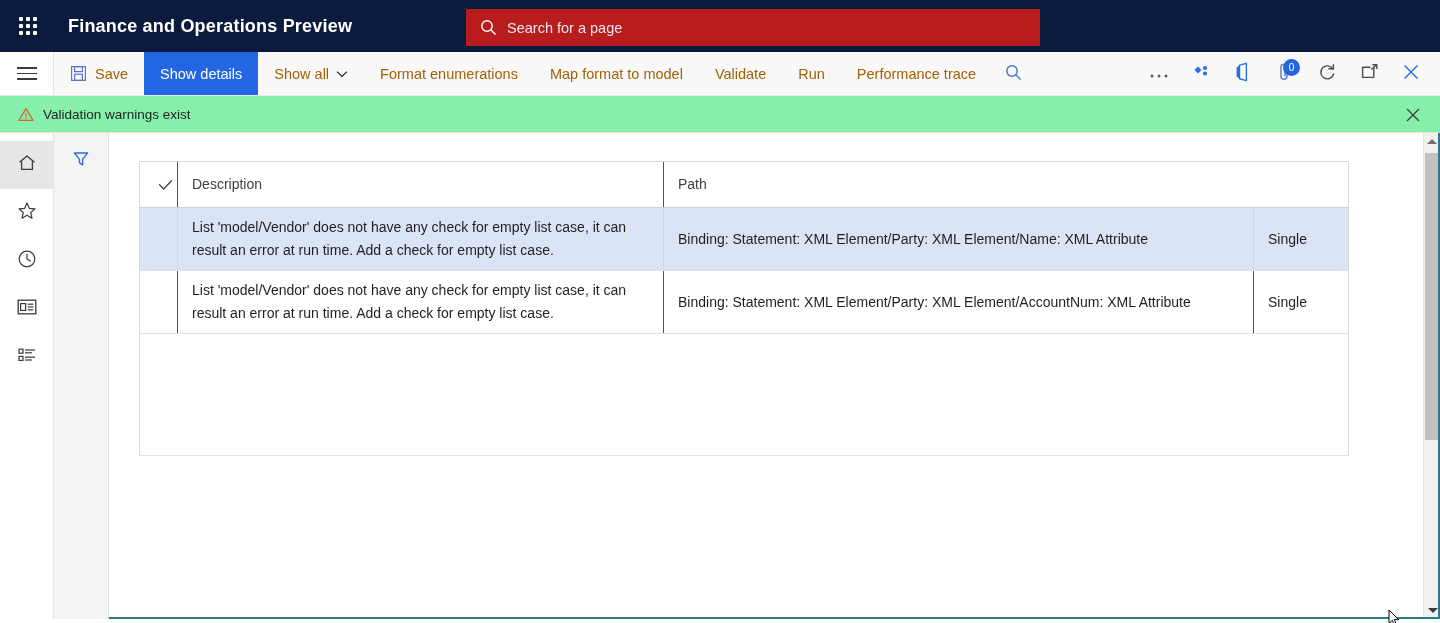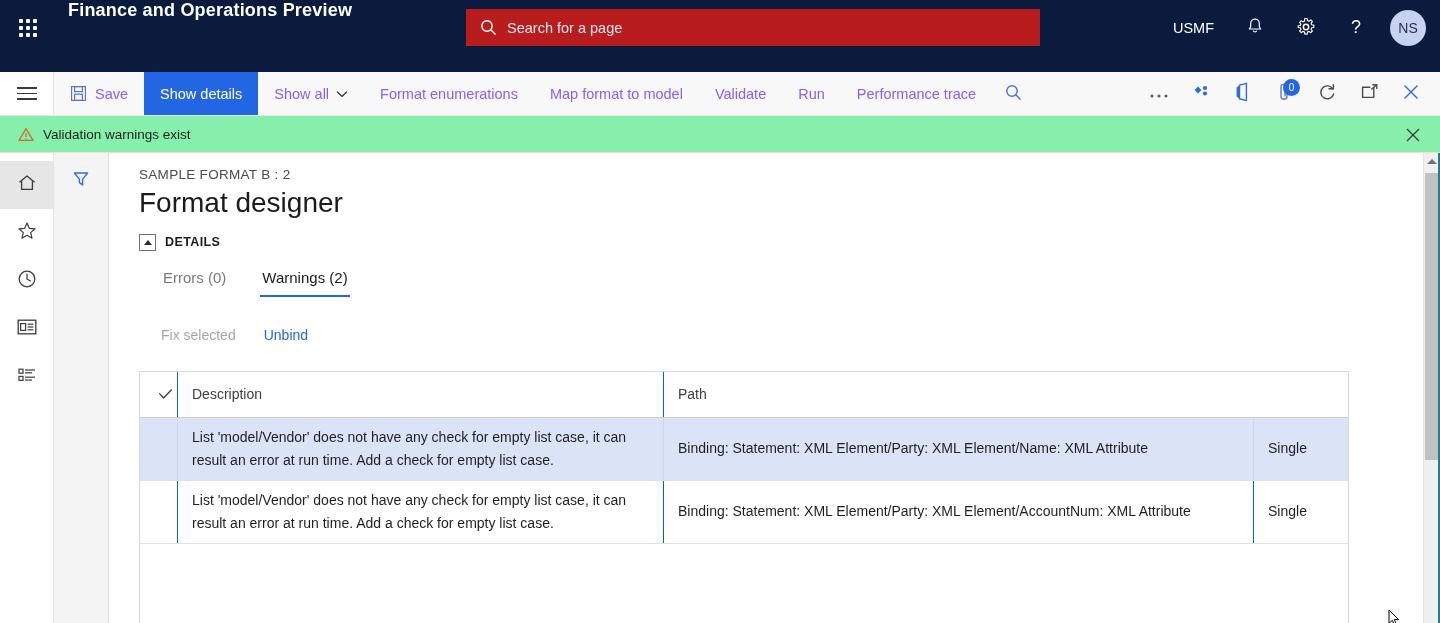--- a/index.html
+++ b/index.html
@@ -7,24 +7,24 @@
     margin: 0; padding: 0;
     width: 1440px; height: 623px;
     overflow: hidden;
     background: #fff;
     font-family: "Liberation Sans", sans-serif;
     -webkit-font-smoothing: antialiased;
   }
 
   
   .topbar {
-    height: 72px;
+    height: 52px;
     background: #0b1b3d;
     display: flex;
-    align-items: flex-start;
+    align-items: center;
     position: relative;
   }
   .waffle {
     width: 56px; height: 56px;
     display: flex; align-items: center; justify-content: center;
     cursor: pointer;
   }
   .waffle-grid {
     display: grid;
     grid-template-columns: repeat(3, 4px);
@@ -94,21 +94,21 @@
     background: #fff;
     cursor: pointer;
   }
   .ham-lines { width: 20px; }
   .ham-lines i { display:block; height: 1.6px; background: #3b3b3b; margin: 4px 0; }
   .cmd-items { display: flex; align-items: stretch; }
   .cmd-btn {
     display: flex; align-items: center;
     padding: 0 16px;
     font-size: 14.5px;
-    color: #8b5cf6;
+    color: #a16207;
     cursor: pointer;
     white-space: nowrap;
   }
   .cmd-btn.primary {
     background: #2266e3;
     color: #fff;
     font-weight: normal;
   }
   .cmd-btn .save-ico { margin-right: 8px; display:flex; }
   .cmd-btn .chev { margin-left: 7px; display:flex; }
@@ -383,47 +383,20 @@
   <div class="search-box">
     <span class="mag">
       <svg width="17" height="17" viewBox="0 0 17 17">
           <circle cx="7" cy="7" r="5.2" fill="none" stroke="#ffffff" stroke-width="1.4"></circle>
           <line x1="10.8" y1="10.8" x2="15.5" y2="15.5" stroke="#ffffff" stroke-width="1.4"></line>
         </svg>
     </span>
     <span>Search for a page</span>
   </div>
 
-  <div class="topbar-right">
-    <div class="tb-item">USMF</div>
-    <div class="tb-item">
-      <span>
-        <svg width="18" height="19" viewBox="0 0 18 19">
-            <path d="M9 2.2c-2.5 0-4.3 1.9-4.3 4.3v3.3L3.3 12h11.4l-1.4-2.2V6.5C13.3 4.1 11.5 2.2 9 2.2z" fill="none" stroke="#fff" stroke-width="1.2" stroke-linejoin="round"></path>
-            <path d="M7.3 13.6a1.75 1.75 0 0 0 3.4 0" fill="none" stroke="#fff" stroke-width="1.2"></path>
-          </svg>
-      </span>
-    </div>
-    <div class="tb-item">
-      <span>
-        <svg width="20" height="20" viewBox="0 0 20 20">
-            <path d="M10 6.6a3.4 3.4 0 1 0 0 6.8 3.4 3.4 0 0 0 0-6.8zm0 1.5a1.9 1.9 0 1 1 0 3.8 1.9 1.9 0 0 1 0-3.8z" fill="#fff"></path>
-            <path d="M8.8 1.5h2.4l.3 2.1 1.5.6 1.7-1.3 1.7 1.7-1.3 1.7.6 1.5 2.1.3v2.4l-2.1.3-.6 1.5 1.3 1.7-1.7 1.7-1.7-1.3-1.5.6-.3 2.1H8.8l-.3-2.1-1.5-.6-1.7 1.3-1.7-1.7 1.3-1.7-.6-1.5-2.1-.3V8.8l2.1-.3.6-1.5-1.3-1.7 1.7-1.7 1.7 1.3 1.5-.6z" fill="none" stroke="#fff" stroke-width="1.15" stroke-linejoin="round"></path>
-          </svg>
-      </span>
-    </div>
-    <div class="tb-item">
-      <span>
-        <svg width="16" height="20" viewBox="0 0 16 20">
-            <text x="3" y="16" font-family="Liberation Sans, sans-serif" font-size="18" fill="#fff">?</text>
-          </svg>
-      </span>
-    </div>
-    <div class="avatar">NS</div>
-  </div>
 </div>
 
 <div class="cmdbar">
   <div class="hamburger">
     <div class="ham-lines">
         <i></i>
         <i></i>
         <i></i>
       </div>
   </div>
@@ -613,41 +586,20 @@
     <div class="filter-ico-wrap">
       <span>
         <svg width="20" height="20" viewBox="0 0 20 20">
             <path d="M3.4 4 L16.6 4 L11.6 10.2 L11.6 16 L8.4 13.6 L8.4 10.2 Z" fill="none" stroke="#2f6ce0" stroke-width="1.35" stroke-linejoin="round"></path>
           </svg>
       </span>
     </div>
   </div>
 
   <div class="content">
-    <div class="content-inner">
-      <div class="breadcrumb">SAMPLE FORMAT B : 2</div>
-      <h1 class="page-title">Format designer</h1>
-
-      <div class="section-head">
-        <span class="expander">
-            <i></i>
-          </span>
-        <span class="section-label">DETAILS</span>
-      </div>
-
-      <div class="tabs">
-        <div class="tab">Errors (0)</div>
-        <div class="tab active">Warnings (2)</div>
-      </div>
-
-      <div class="actionrow">
-        <span class="act-link disabled">Fix selected</span>
-        <span class="act-link enabled">Unbind</span>
-      </div>
-    </div>
 
     <div class="grid">
       <div class="grid-row grid-head">
         <div class="cell c-check">
           <svg width="15" height="12" viewBox="0 0 15 12">
               <polyline points="1.5,5.6 5.6,10 13.5,1.8" fill="none" stroke="#3b3b3b" stroke-width="1.25" stroke-linecap="round" stroke-linejoin="round"></polyline>
             </svg>
         </div>
         <div class="cell c-desc">Description</div>
         <div class="cell c-path">Path</div>

